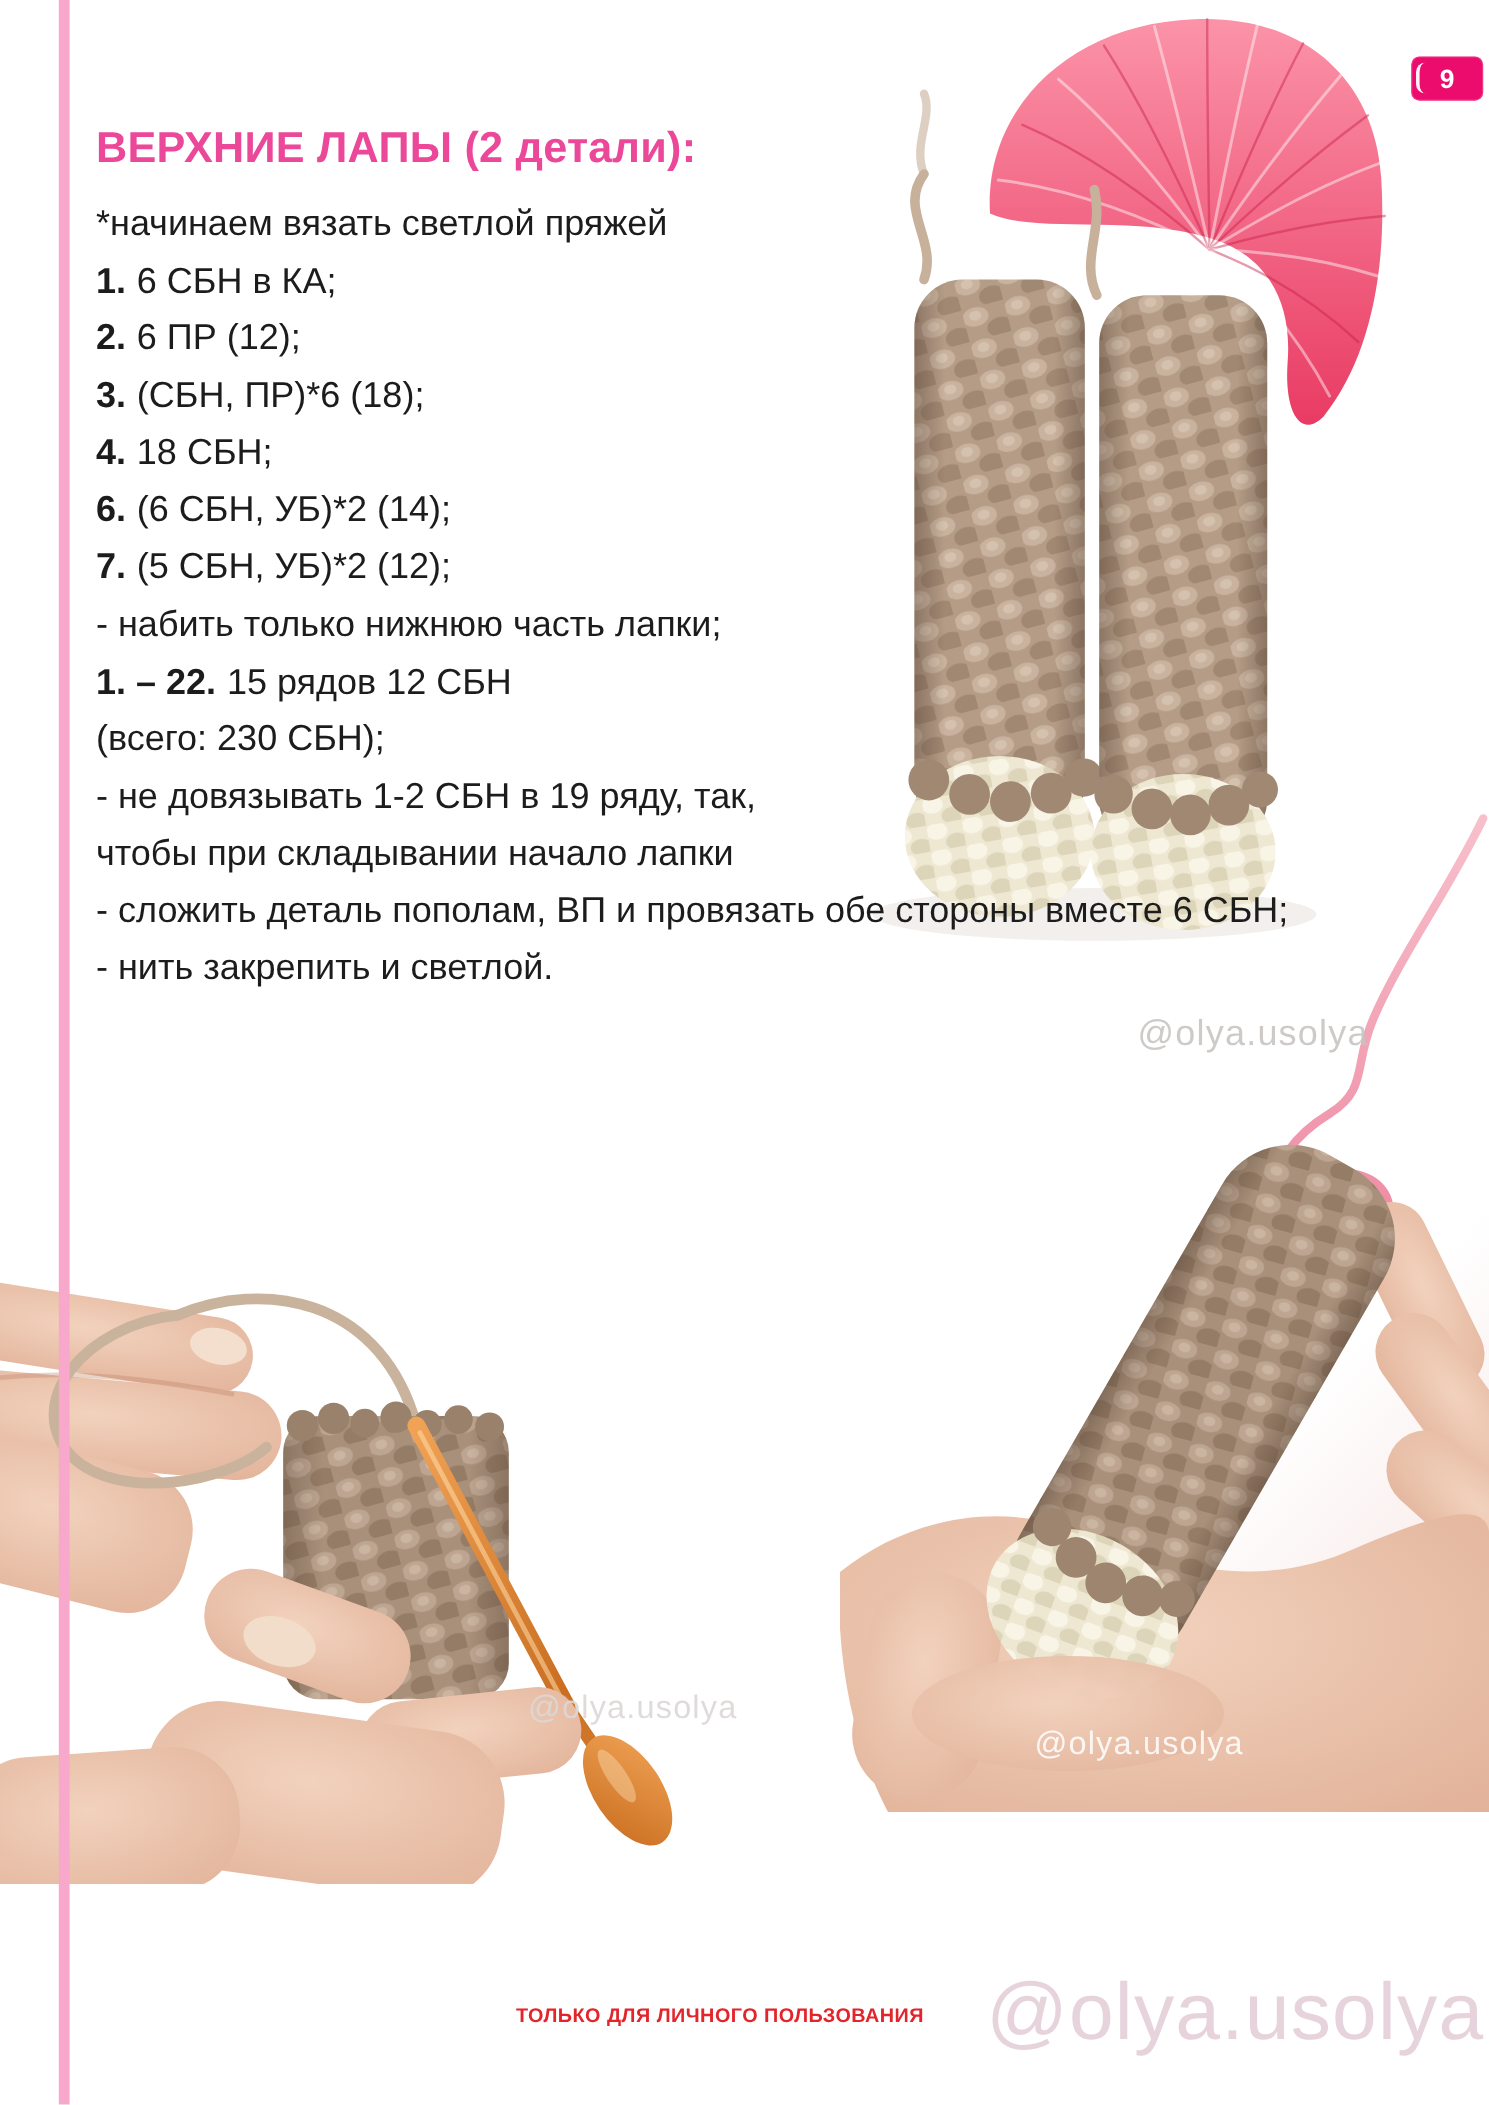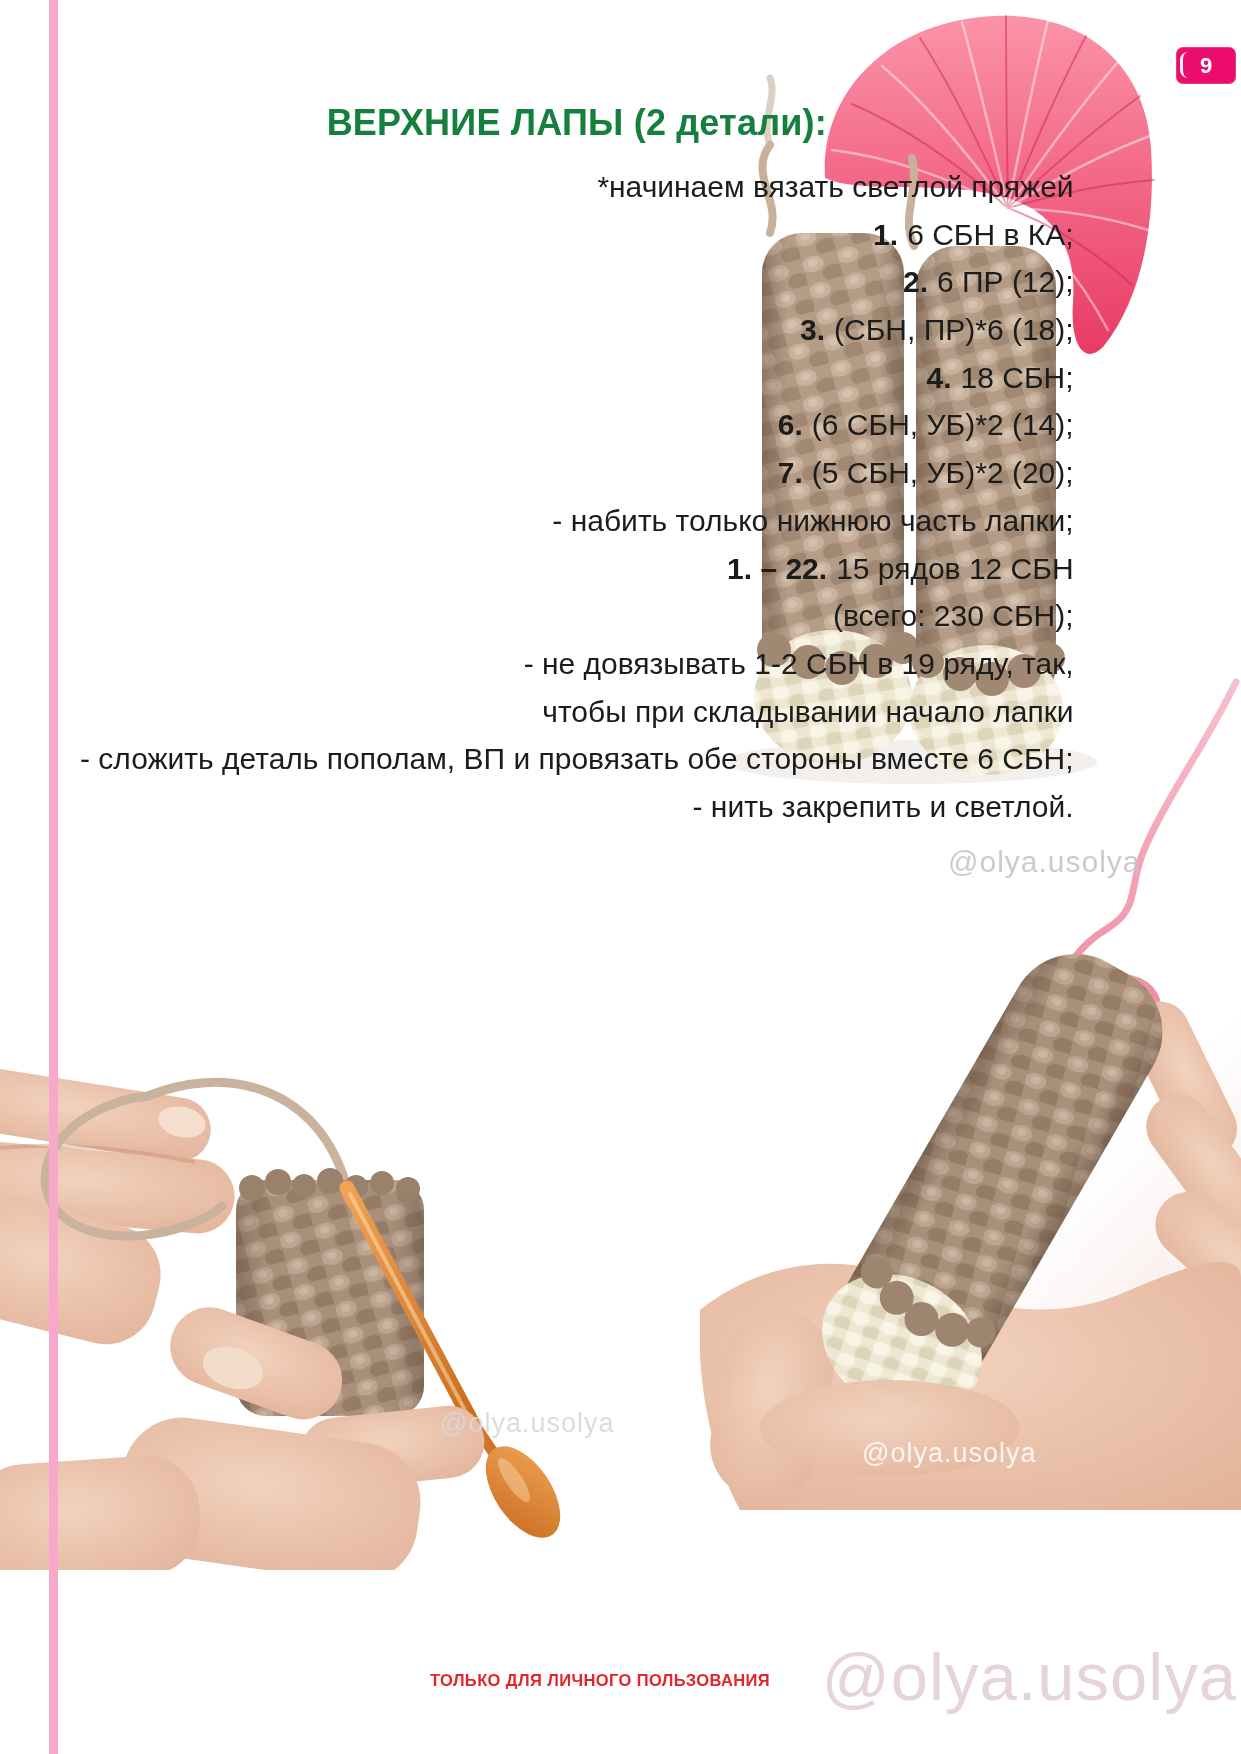--- a/index.html
+++ b/index.html
@@ -8,22 +8,22 @@
     font-family:"Liberation Sans","DejaVu Sans",sans-serif;color:#1c1c1c;
   }
   .stripe{position:absolute;left:49px;top:0;width:9px;height:1754px;background:var(--accent_stripe,#f8a9cb);z-index:5;}
   .badge{
     position:absolute;left:1176px;top:47px;width:60px;height:37px;background:var(--page_badge,#ec0c6e);
     border-radius:7px;display:flex;align-items:center;justify-content:center;
     color:#fff;font-weight:700;font-size:22px;z-index:6;box-shadow:inset 0 0 0 1px rgba(255,255,255,.18);
   }
   .badge-arc{position:absolute;left:4px;top:5px;width:12px;height:26px;border-left:3px solid #ffffff;border-radius:8px 0 0 8px;opacity:.95;}
   .content{position:absolute;left:80px;top:102px;z-index:3;}
-  .content h1{margin:0 0 26px 0;font-size:36px;font-weight:700;color:#15803d;letter-spacing:.2px;white-space:nowrap;text-align:center;}
-  .line{height:47.7px;font-size:30px;white-space:nowrap;text-align:right;}
+  .content h1{margin:0 0 26px 0;font-size:36px;font-weight:700;color:#ec4899;letter-spacing:.2px;white-space:nowrap;}
+  .line{height:47.7px;font-size:30px;white-space:nowrap;}
   .pfx{font-weight:700;}
   .pfx:not(:empty){margin-right:9px;}
   .photo{position:absolute;z-index:1;}
   #photo1{left:620px;top:0;width:621px;height:900px;}
   #photo2{left:0;top:1030px;width:630px;height:540px;}
   #photo3{left:700px;top:950px;width:541px;height:560px;}
   #ribbon{left:1020px;top:660px;width:221px;height:420px;z-index:1;}
   .wm{position:absolute;z-index:4;font-size:30px;letter-spacing:1px;white-space:nowrap;}
   #wm1{left:948px;top:845px;color:#c7c3c1;opacity:.88;}
   #wm2{left:440px;top:1408px;color:#dcd8d6;opacity:.9;font-size:27px;}
@@ -55,21 +55,21 @@
         <div class="line"><b class="pfx">2.</b><span>6 ПР (12);</span></div>
 
         <div class="line"><b class="pfx">3.</b><span>(СБН, ПР)*6 (18);</span></div>
 
 
         <div class="line"><b class="pfx">4.</b><span>18 СБН;</span></div>
 
 
         <div class="line"><b class="pfx">6.</b><span>(6 СБН, УБ)*2 (14);</span></div>
 
-        <div class="line"><b class="pfx">7.</b><span>(5 СБН, УБ)*2 (20);</span></div>
+        <div class="line"><b class="pfx">7.</b><span>(5 СБН, УБ)*2 (12);</span></div>
 
         <div class="line"><b class="pfx"></b><span>- набить только нижнюю часть лапки;</span></div>
 
         <div class="line"><b class="pfx">1. – 22.</b><span>15 рядов 12 СБН</span></div>
 
         <div class="line"><b class="pfx"></b><span>(всего: 230 СБН);</span></div>
 
         <div class="line"><b class="pfx"></b><span>- не довязывать 1-2 СБН в 19 ряду, так,</span></div>
 
         <div class="line"><b class="pfx"></b><span>чтобы при складывании начало лапки</span></div>

